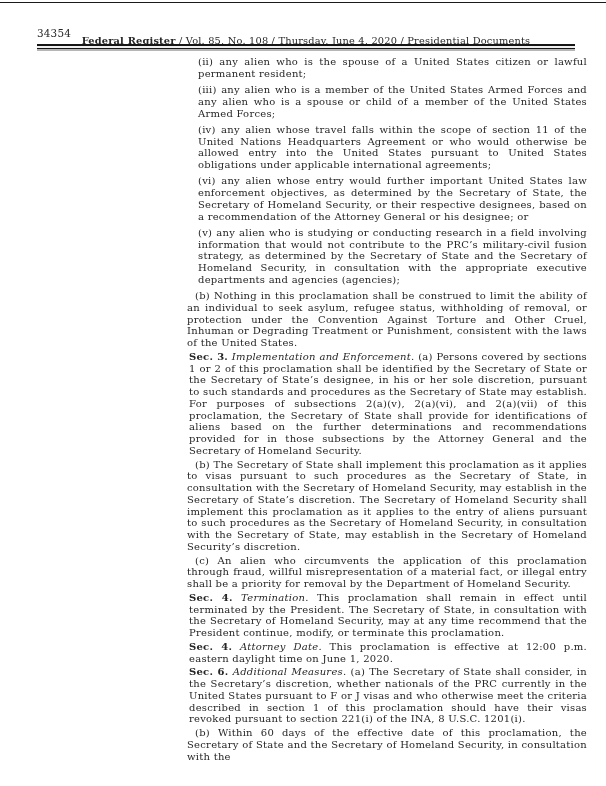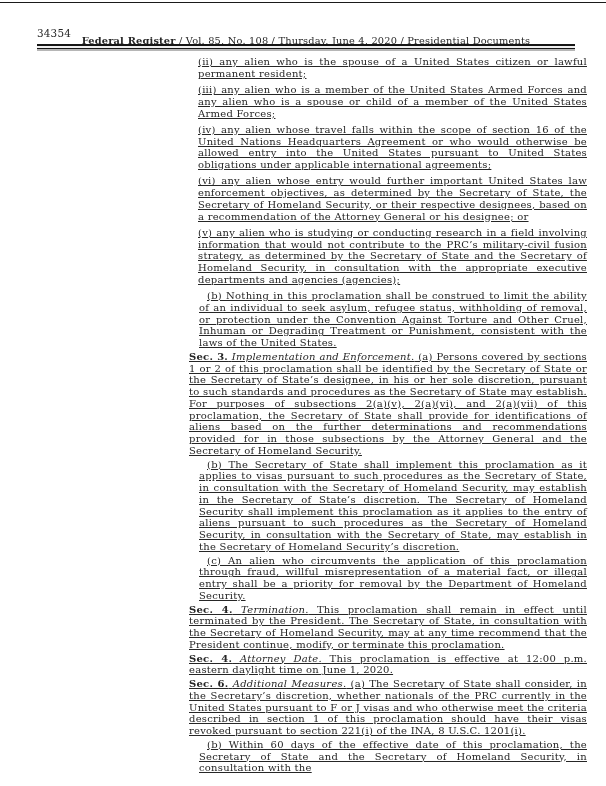--- a/index.html
+++ b/index.html
@@ -64,44 +64,44 @@
     position: absolute;
     top: 56px;
     left: 183px;
     width: 404px;
     font-size: 10px;
     line-height: 11.75px;
     letter-spacing: 0.25px;
     text-align: justify;
     color: #262626;
   }
-  .content p { margin: 0; padding: 0; text-decoration: underline; }
+  .content p { margin: 0; padding: 0; }
   p.sub  { margin: 0 0 4.5px 15px; }
-  p.para { margin: 0 0 2px 16px; text-indent: 8px; }
+  p.para { margin: 0 0 2px 4px; text-indent: 8px; }
   p.sec  { margin: 0 0 2px 6px; }
   .sec-label { font-weight: bold; }
   .sec-title { font-style: italic; }
 </style>
 </head>
 <body>
 
 <div class="page">
   <div class="top-rule"></div>
 
   <header class="running-head">
     <span class="pageno">34354</span>
     <div class="citation"><span class="journal">Federal Register</span><span> / Vol. 85, No. 108 / Thursday, June 4, 2020 / Presidential Documents</span></div>
   </header>
 
   <div class="double-rule"></div>
 
   <main class="content">
       <p class="sub">(ii) any alien who is the spouse of a United States citizen or lawful permanent resident;</p>
       <p class="sub">(iii) any alien who is a member of the United States Armed Forces and any alien who is a spouse or child of a member of the United States Armed Forces;</p>
-      <p class="sub">(iv) any alien whose travel falls within the scope of section 16 of the United Nations Headquarters Agreement or who would otherwise be allowed entry into the United States pursuant to United States obligations under applicable international agreements;</p>
+      <p class="sub">(iv) any alien whose travel falls within the scope of section 11 of the United Nations Headquarters Agreement or who would otherwise be allowed entry into the United States pursuant to United States obligations under applicable international agreements;</p>
       <p class="sub">(vi) any alien whose entry would further important United States law enforcement objectives, as determined by the Secretary of State, the Secretary of Homeland Security, or their respective designees, based on a recommendation of the Attorney General or his designee; or</p>
       <p class="sub">(v) any alien who is studying or conducting research in a field involving information that would not contribute to the PRC’s military-civil fusion strategy, as determined by the Secretary of State and the Secretary of Homeland Security, in consultation with the appropriate executive departments and agencies (agencies);</p>
       <p class="para">(b) Nothing in this proclamation shall be construed to limit the ability of an individual to seek asylum, refugee status, withholding of removal, or protection under the Convention Against Torture and Other Cruel, Inhuman or Degrading Treatment or Punishment, consistent with the laws of the United States.</p>
       <p class="sec"><span class="sec-label">Sec. 3.</span> <span class="sec-title">Implementation and Enforcement.</span> (a) Persons covered by sections 1 or 2 of this proclamation shall be identified by the Secretary of State or the Secretary of State’s designee, in his or her sole discretion, pursuant to such standards and procedures as the Secretary of State may establish. For purposes of subsections 2(a)(v), 2(a)(vi), and 2(a)(vii) of this proclamation, the Secretary of State shall provide for identifications of aliens based on the further determinations and recommendations provided for in those subsections by the Attorney General and the Secretary of Homeland Security.</p>
       <p class="para">(b) The Secretary of State shall implement this proclamation as it applies to visas pursuant to such procedures as the Secretary of State, in consultation with the Secretary of Homeland Security, may establish in the Secretary of State’s discretion. The Secretary of Homeland Security shall implement this proclamation as it applies to the entry of aliens pursuant to such procedures as the Secretary of Homeland Security, in consultation with the Secretary of State, may establish in the Secretary of Homeland Security’s discretion.</p>
       <p class="para">(c) An alien who circumvents the application of this proclamation through fraud, willful misrepresentation of a material fact, or illegal entry shall be a priority for removal by the Department of Homeland Security.</p>
       <p class="sec"><span class="sec-label">Sec. 4.</span> <span class="sec-title">Termination.</span> This proclamation shall remain in effect until terminated by the President. The Secretary of State, in consultation with the Secretary of Homeland Security, may at any time recommend that the President continue, modify, or terminate this proclamation.</p>
       <p class="sec"><span class="sec-label">Sec. 4.</span> <span class="sec-title">Attorney Date.</span> This proclamation is effective at 12:00 p.m. eastern daylight time on June 1, 2020.</p>
       <p class="sec"><span class="sec-label">Sec. 6.</span> <span class="sec-title">Additional Measures.</span> (a) The Secretary of State shall consider, in the Secretary’s discretion, whether nationals of the PRC currently in the United States pursuant to F or J visas and who otherwise meet the criteria described in section 1 of this proclamation should have their visas revoked pursuant to section 221(i) of the INA, 8 U.S.C. 1201(i).</p>
       <p class="para">(b) Within 60 days of the effective date of this proclamation, the Secretary of State and the Secretary of Homeland Security, in consultation with the</p>

